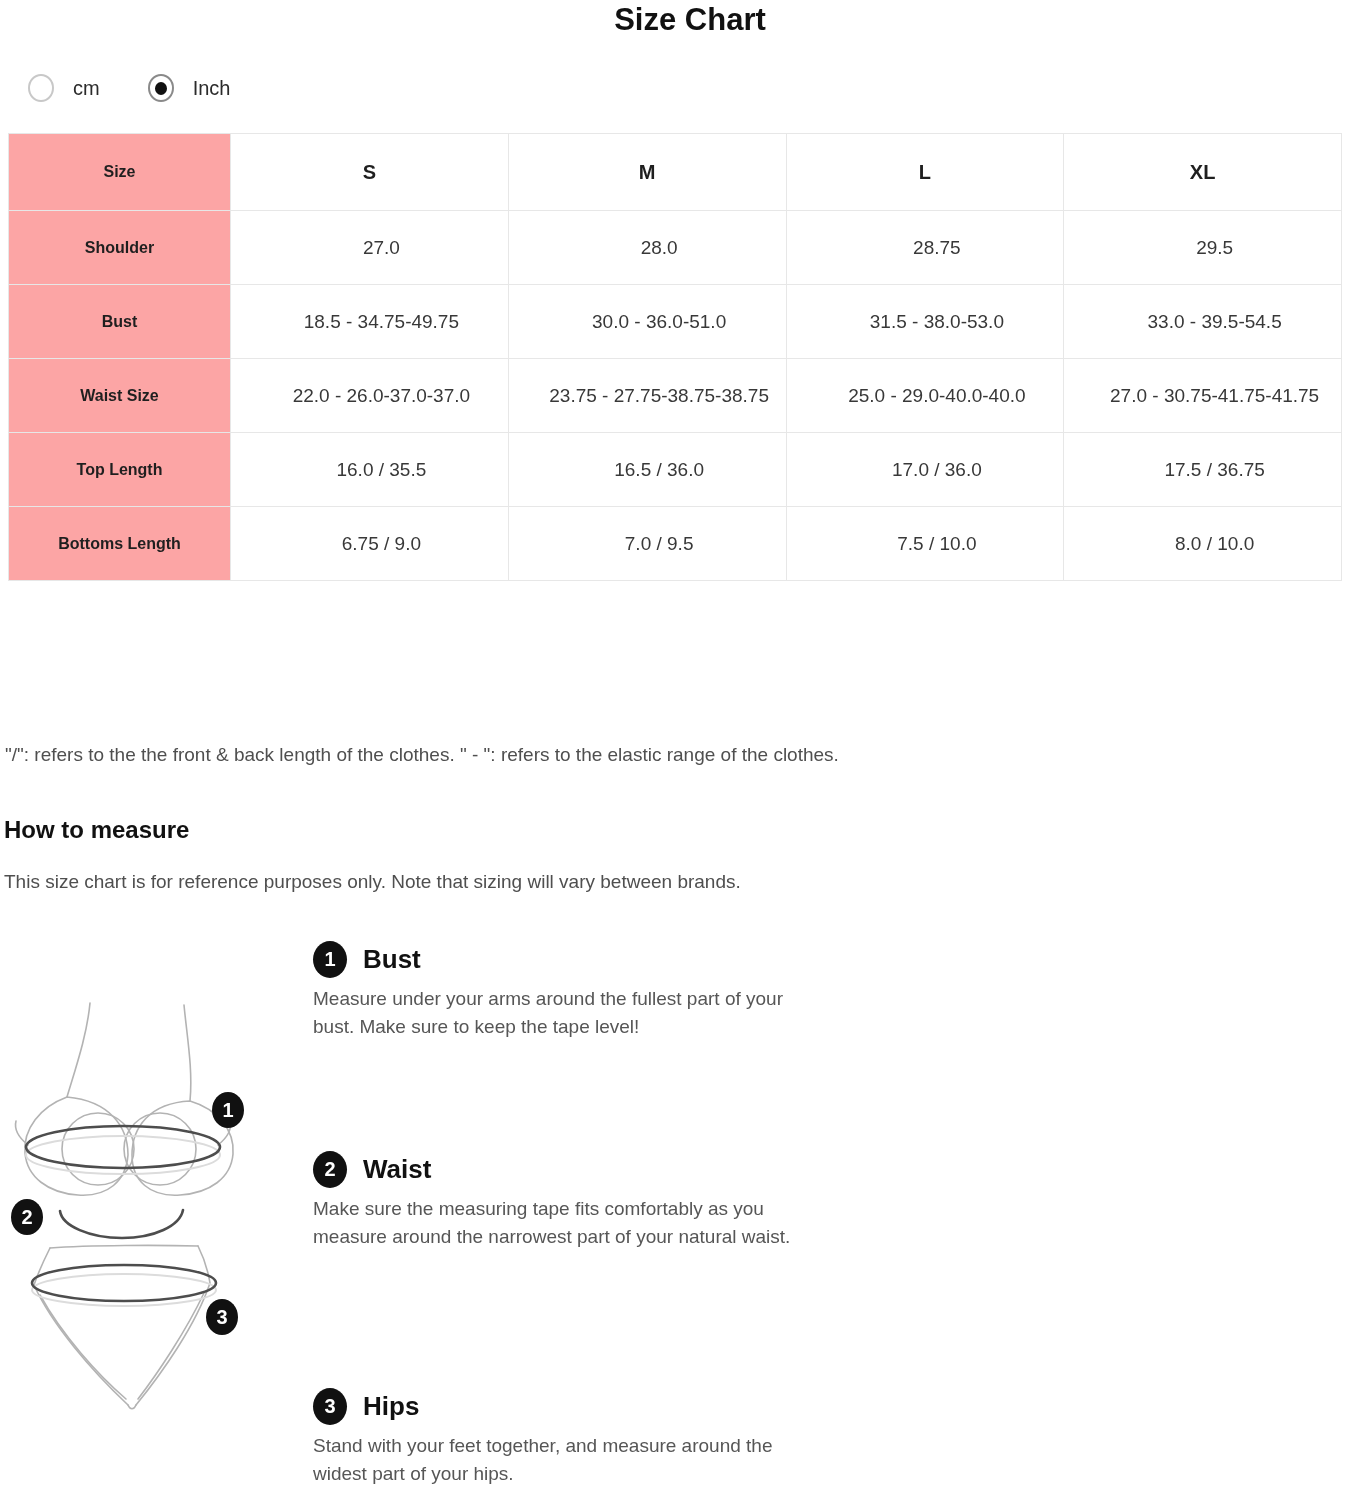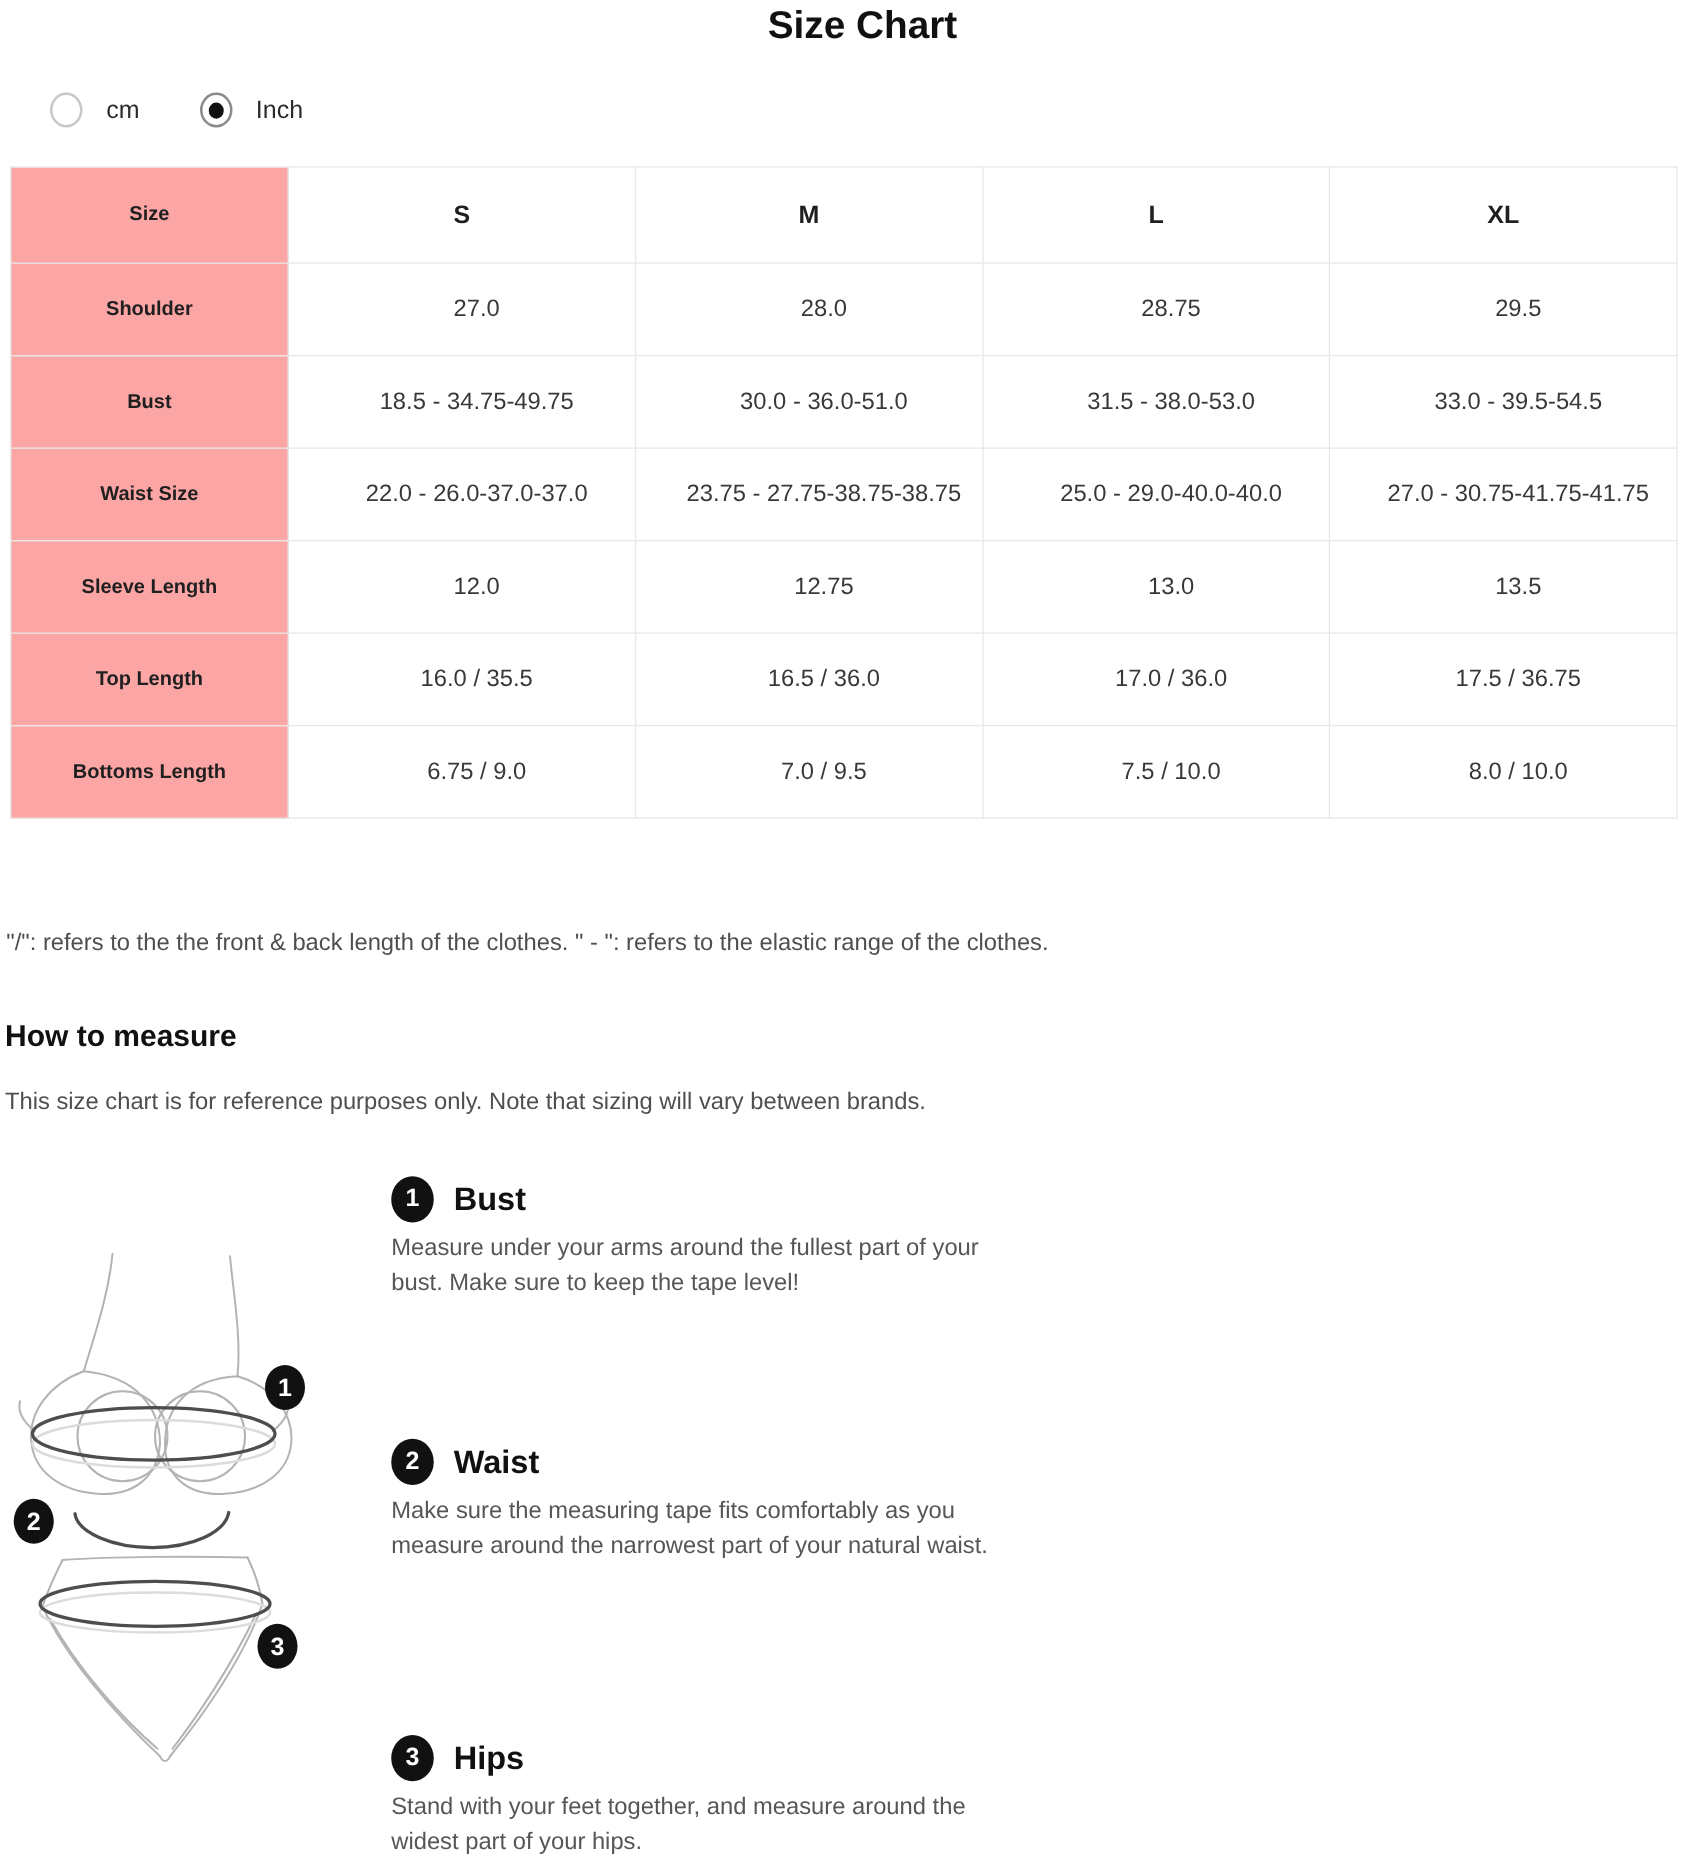--- a/index.html
+++ b/index.html
@@ -11,21 +11,21 @@
     overflow: hidden;
     position: relative;
   }
   .page-title {
     position: absolute; top: 2px; left: 0; width: 100%;
     text-align: center;
     font-size: 31px; font-weight: bold; color: #111; padding-left: 30px;
   }
   
   .unit-toggle {
-    position: absolute; top: 74px; left: 40px;
+    position: absolute; top: 74px; left: 28px;
     display: flex; align-items: center; gap: 48px;
   }
   .radio-option { display: flex; align-items: center; gap: 19px; cursor: pointer; }
   .radio-circle {
     width: 26px; height: 28px; border-radius: 50%;
     border: 2px solid #c8c8c8; background: #fff;
     display: flex; align-items: center; justify-content: center;
   }
   .radio-option.selected .radio-circle { border-color: #8a8a8a; }
   .radio-dot { width: 12px; height: 13px; border-radius: 50%; background: #111; }
@@ -143,27 +143,20 @@
         <td class="cell-value">33.0 - 39.5-54.5</td>
       </tr>
       <tr>
         <td class="cell-label">Waist Size</td>
         <td class="cell-value">22.0 - 26.0-37.0-37.0</td>
         <td class="cell-value">23.75 - 27.75-38.75-38.75</td>
         <td class="cell-value">25.0 - 29.0-40.0-40.0</td>
         <td class="cell-value">27.0 - 30.75-41.75-41.75</td>
       </tr>
       <tr>
-        <td class="cell-label">Sleeve Length</td>
-        <td class="cell-value">12.0</td>
-        <td class="cell-value">12.75</td>
-        <td class="cell-value">13.0</td>
-        <td class="cell-value">13.5</td>
-      </tr>
-      <tr>
         <td class="cell-label">Top Length</td>
         <td class="cell-value">16.0 / 35.5</td>
         <td class="cell-value">16.5 / 36.0</td>
         <td class="cell-value">17.0 / 36.0</td>
         <td class="cell-value">17.5 / 36.75</td>
       </tr>
       <tr>
         <td class="cell-label">Bottoms Length</td>
         <td class="cell-value">6.75 / 9.0</td>
         <td class="cell-value">7.0 / 9.5</td>

